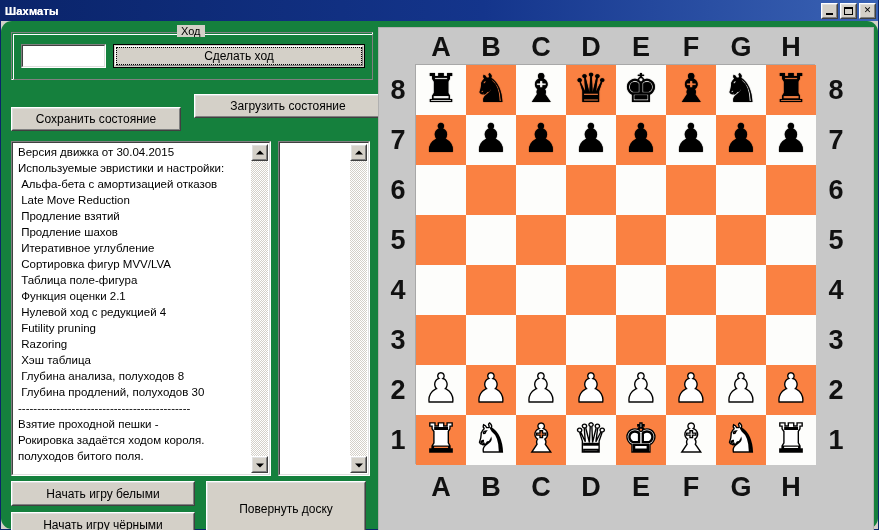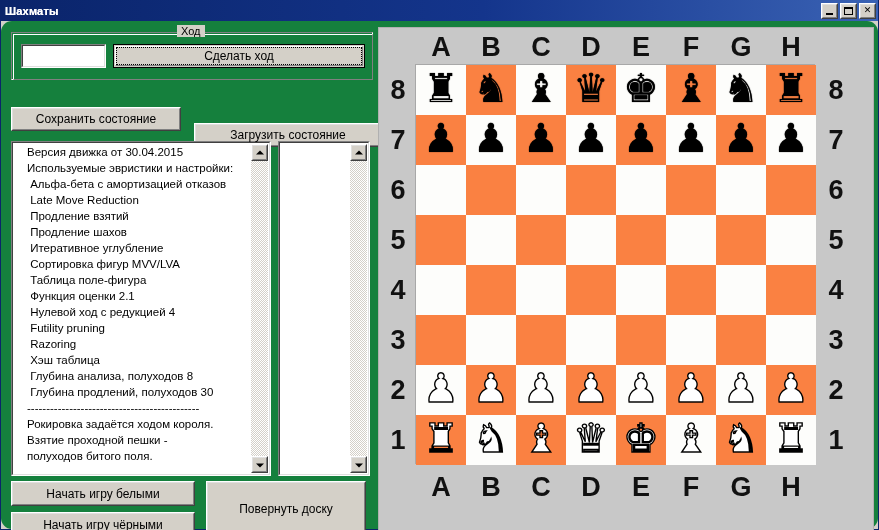--- a/index.html
+++ b/index.html
@@ -195,21 +195,21 @@
   }
 
   
   #save-btn {
     position: absolute;
     left: 10px; top: 86px;
     width: 170px; height: 24px;
   }
   #load-btn {
     position: absolute;
-    left: 193px; top: 102px;
+    left: 193px; top: 73px;
     width: 188px; height: 24px;
   }
 
   
   .listbox {
     position: absolute;
     overflow: hidden;
   }
   .listbox .lb-inner {
     position: absolute;
@@ -218,21 +218,21 @@
     overflow: hidden;
     background: #fff;
   }
   .lb-line {
     font-family: "Liberation Sans", sans-serif;
     font-size: 11.5px;
     line-height: 16px;
     height: 16px;
     white-space: pre;
     color: #000;
-    padding-left: 13px;
+    padding-left: 4px;
     overflow: hidden;
   }
   .scrollbar {
     position: absolute;
     top: 2px; bottom: 2px; right: 2px;
     width: 17px;
     background-color: #d4d0c8;
     background-image:
       linear-gradient(45deg, #ffffff 25%, transparent 25%, transparent 75%, #ffffff 75%),
       linear-gradient(45deg, #ffffff 25%, transparent 25%, transparent 75%, #ffffff 75%);
@@ -399,22 +399,22 @@
           <div class="lb-line"> Сортировка фигур MVV/LVA</div>
           <div class="lb-line"> Таблица поле-фигура</div>
           <div class="lb-line"> Функция оценки 2.1</div>
           <div class="lb-line"> Нулевой ход с редукцией 4</div>
           <div class="lb-line"> Futility pruning</div>
           <div class="lb-line"> Razoring</div>
           <div class="lb-line"> Хэш таблица</div>
           <div class="lb-line"> Глубина анализа, полуходов 8</div>
           <div class="lb-line"> Глубина продлений, полуходов 30</div>
           <div class="lb-line">---------------------------------------------</div>
+          <div class="lb-line">Взятие проходной пешки -</div>
           <div class="lb-line">Рокировка задаётся ходом короля.</div>
-          <div class="lb-line">Взятие проходной пешки -</div>
           <div class="lb-line">полуходов битого поля.</div>
         </div>
       <div class="scrollbar">
         <div class="sb-btn sb-up">
           <span class="arrow arrow-up"></span>
         </div>
         <div class="sb-btn sb-down">
           <span class="arrow arrow-down"></span>
         </div>
       </div>

